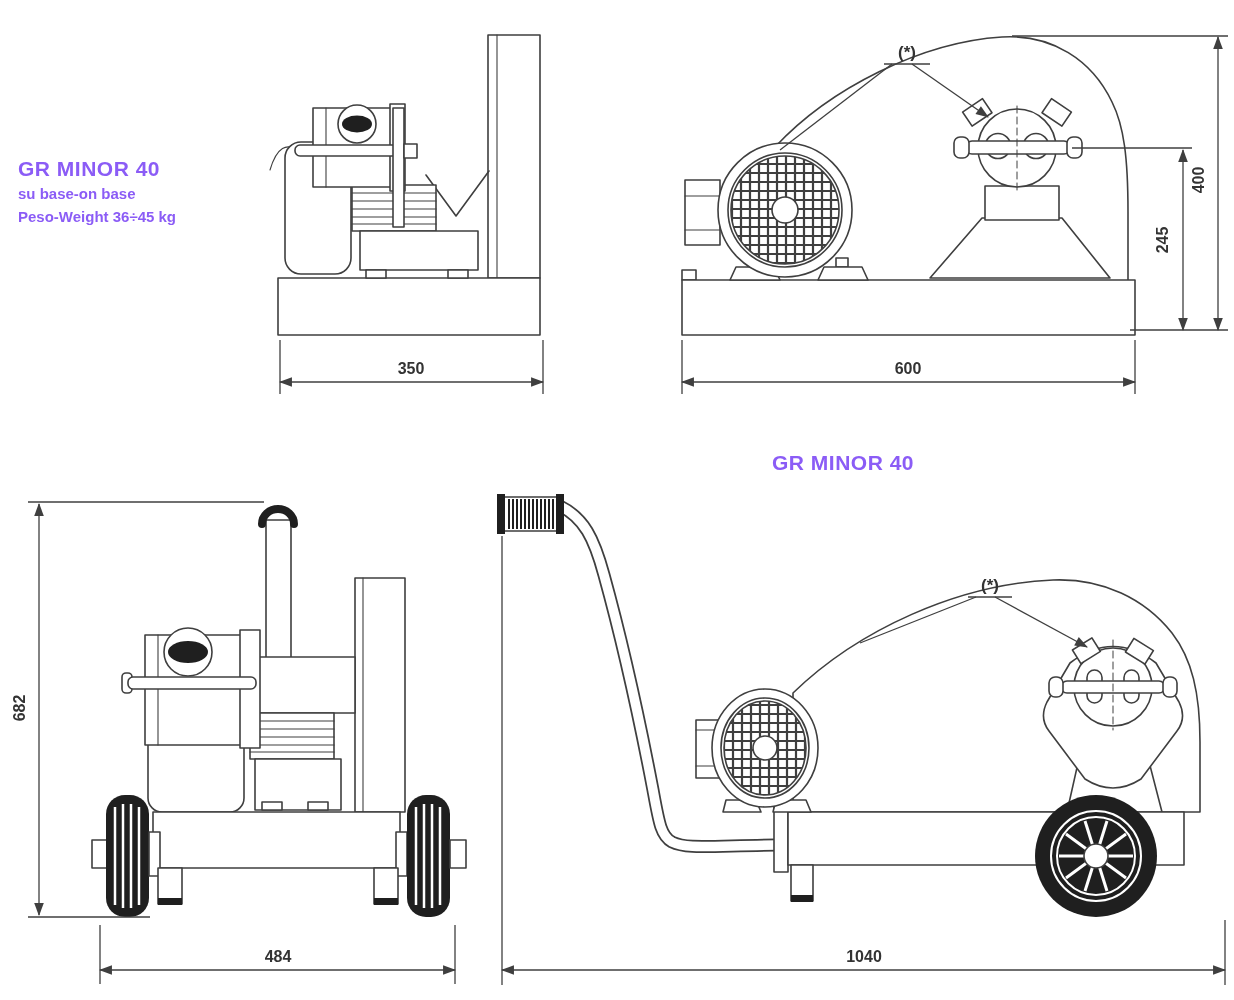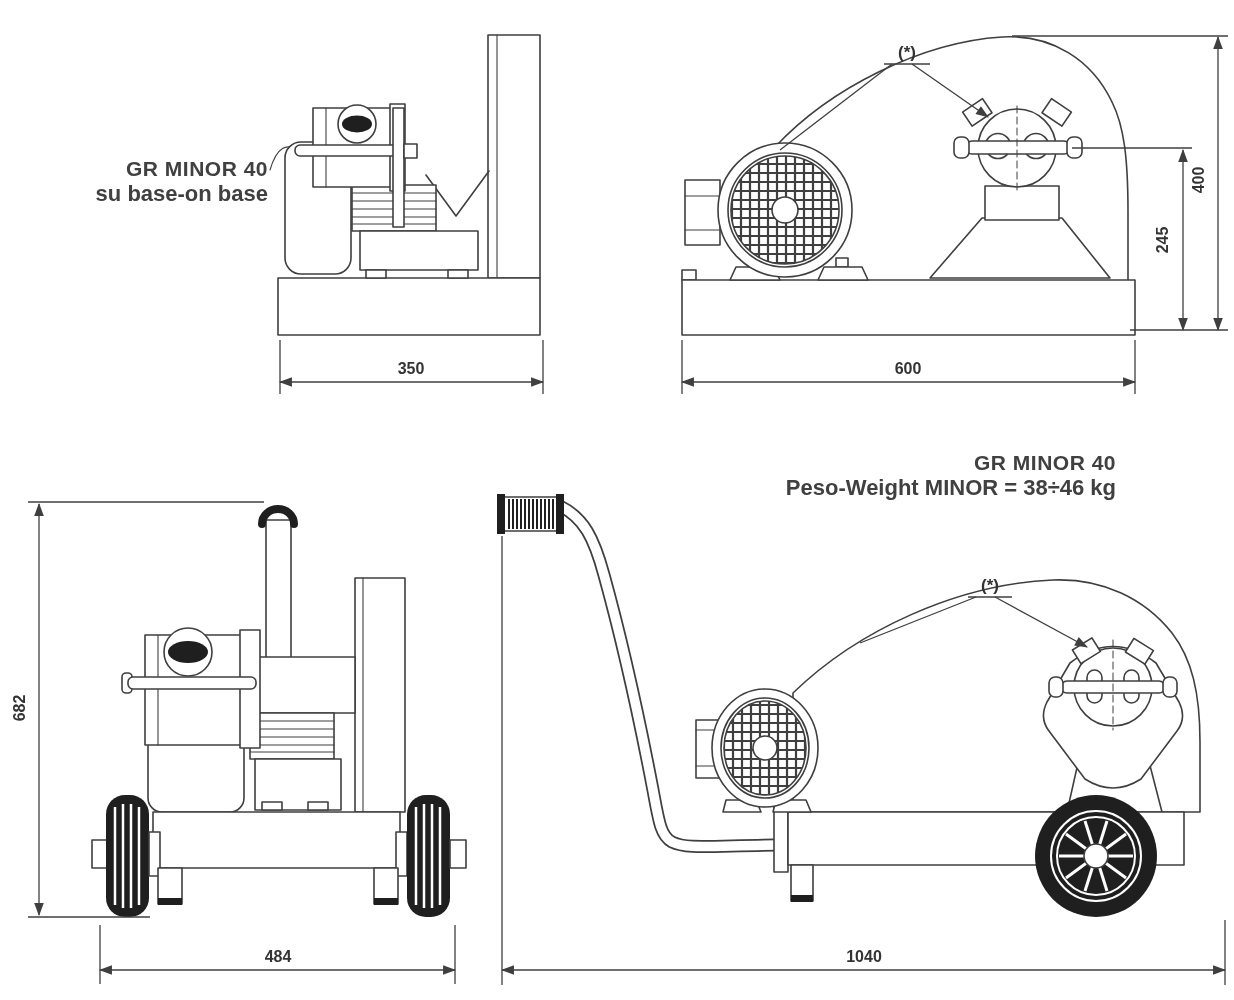--- a/index.html
+++ b/index.html
@@ -1,21 +1,21 @@
 <!DOCTYPE html>
 <html><head>
 <meta charset="utf-8">
 <style>
   html,body{margin:0;padding:0;background:#ffffff;}
   .page{position:relative;width:1234px;height:1000px;background:#ffffff;overflow:hidden;
         font-family:"Liberation Sans",sans-serif;}
   .view{position:absolute;}
-  .title-block{position:absolute;text-align:right;color:#404040;}
+  .title-block{position:absolute;text-align:left;color:#8b5cf6;}
   .t1{font-size:21px;font-weight:bold;letter-spacing:.5px;line-height:26px;}
-  .t2{font-size:22px;font-weight:bold;line-height:23px;}
+  .t2{font-size:15px;font-weight:bold;line-height:23px;}
   .ln{fill:none;stroke:#3f3f3f;stroke-width:1.6;stroke-linejoin:round;stroke-linecap:round;}
   .fw{fill:#ffffff;stroke:#3f3f3f;stroke-width:1.6;stroke-linejoin:round;}
   .dk{fill:#1f1f1f;stroke:none;}
   .thin{stroke-width:1.1;}
   .dim{fill:none;stroke:#3f3f3f;stroke-width:1.3;stroke-linecap:butt;}
   .dimtxt{font:700 16px "Liberation Sans",sans-serif;fill:#333333;}
   .star{font:700 17px "Liberation Sans",sans-serif;fill:#333333;}
   .cl{stroke-dasharray:7 4;stroke-width:1;}
   .rib{stroke:#1f1f1f;stroke-width:2;}
   .wspoke{stroke:#ffffff;stroke-width:3;fill:none;}
@@ -35,25 +35,25 @@
       <pattern id="mesh" width="9" height="9" patternUnits="userSpaceOnUse">
         <rect width="9" height="9" fill="#ffffff"></rect>
         <path d="M0,0 H9 V9 H0 Z" fill="none" stroke="#3f3f3f" stroke-width="2.2"></path>
       </pattern>
     </defs>
   </svg>
 
   <div class="title-block" style="left:18px;top:156px;width:250px;">
     <div class="t1">GR MINOR 40</div>
     <div class="t2">su base-on base</div>
+    <div class="t2">Peso-Weight 36÷45 kg</div>
   </div>
 
   <div class="title-block" style="left:772px;top:450px;width:344px;">
     <div class="t1">GR MINOR 40</div>
-    <div class="t2">Peso-Weight  MINOR = 38÷46 kg</div>
   </div>
 
   <svg class="view" style="left:260px;top:20px;" width="300" height="380" viewBox="0 0 300 380">
     <g>
       <path class="ln thin" d="M10,150 Q20,116 40,132"></path>
       <rect class="fw" x="228" y="15" width="52" height="243"></rect>
       <line class="ln thin" x1="237" y1="15" x2="237" y2="258"></line>
       <rect class="fw" x="18" y="258" width="262" height="57"></rect>
       <rect class="fw" x="25" y="122" width="66" height="132" rx="16"></rect>
       <path class="ln" d="M166,155 L196,196 L229,151"></path>

